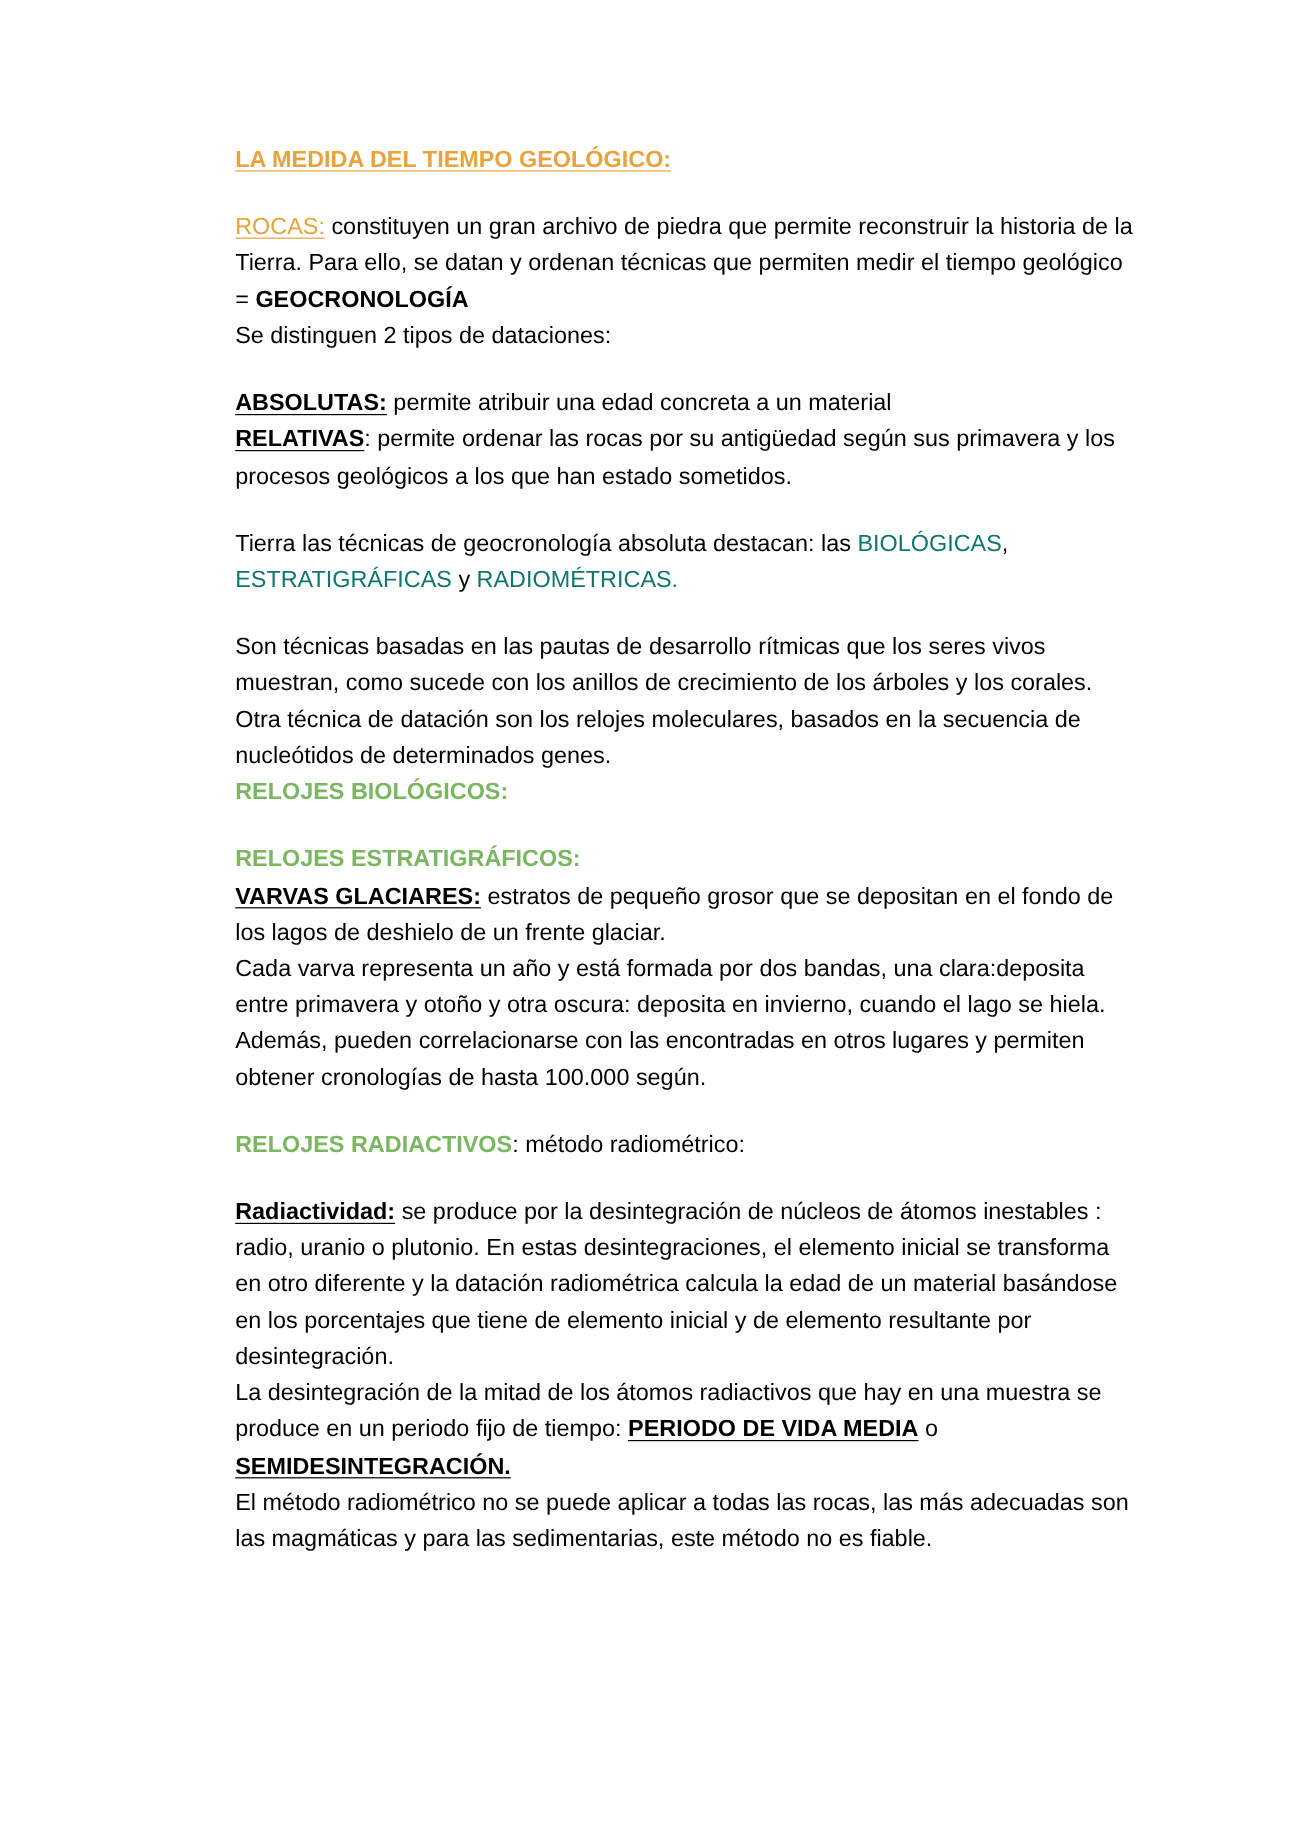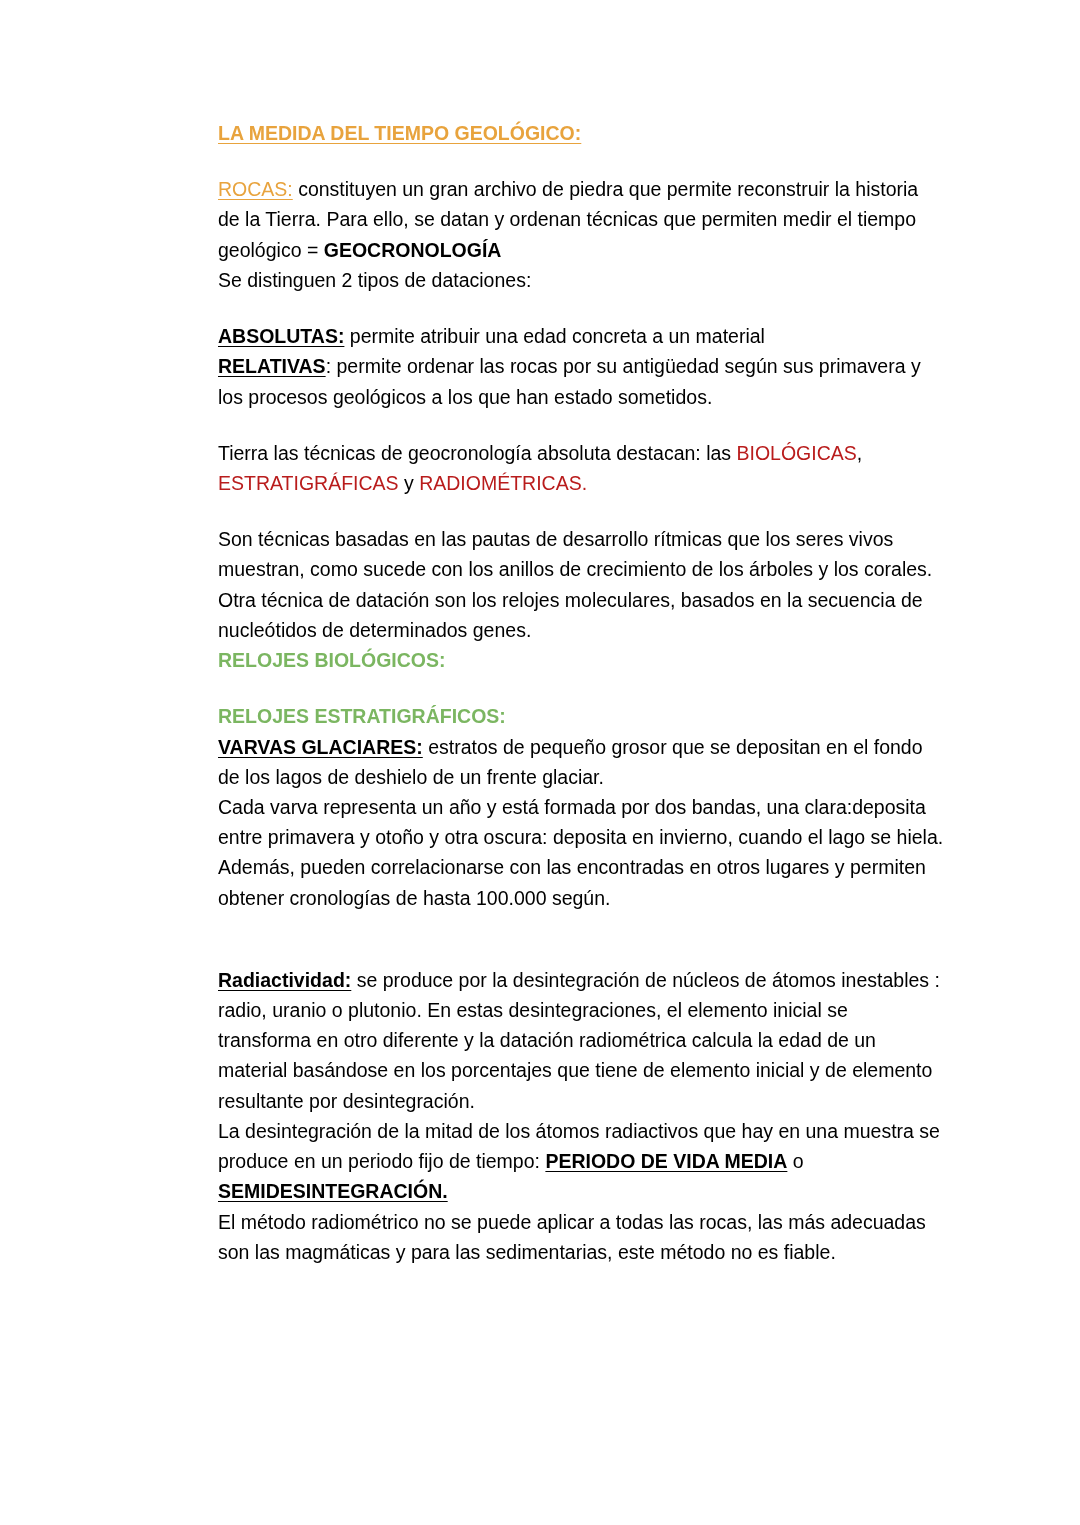--- a/index.html
+++ b/index.html
@@ -19,21 +19,20 @@
     width: 1080px;
     height: 1525px;
     background: #ffffff;
     box-sizing: border-box;
     padding: 118px 135px 0 196px;
   }
   .doc-body {
     font-size: 19.5px;
     line-height: 1.55;
     color: #000000;
-    margin-left: 22px;
   }
   .para {
     margin: 0 0 0 0;
   }
   .spacer-md { height: 26px; }
   .title-line {
     color: #e8a33d;
     font-weight: bold;
     text-decoration: underline;
     text-underline-offset: 3px;
@@ -44,21 +43,21 @@
     font-weight: normal;
     text-decoration: underline;
     text-underline-offset: 3px;
   }
   .bold { font-weight: bold; }
   .bold-underline {
     font-weight: bold;
     text-decoration: underline;
     text-underline-offset: 3px;
   }
-  .green { color: #b91c1c; }
+  .green { color: #0f766e; }
   .green-bold {
     color: #7bb661;
     font-weight: bold;
   }
 </style>
 </head>
 <body>
 
 <div class="page">
   <div class="doc-body">
@@ -107,20 +106,23 @@
     </div>
     <div class="para">
       <span class="bold-underline">VARVAS GLACIARES:</span><span> estratos de pequeño grosor que se depositan en el fondo de los lagos de deshielo de un frente glaciar.</span>
     </div>
     <div class="para">
       <span>Cada varva representa un año y está formada por dos bandas, una clara:deposita entre primavera y otoño y otra oscura: deposita en invierno, cuando el lago se hiela. Además, pueden correlacionarse con las encontradas en otros lugares y permiten obtener cronologías de hasta 100.000 según.</span>
     </div>
 
     <div class="spacer-md"></div>
 
+    <div class="para">
+      <span class="green-bold">RELOJES RADIACTIVOS</span><span>: método radiométrico:</span>
+    </div>
 
     <div class="spacer-md"></div>
 
     <div class="para">
       <span class="bold-underline">Radiactividad:</span><span> se produce por la desintegración de núcleos de átomos inestables : radio, uranio o plutonio. En estas desintegraciones, el elemento inicial se transforma en otro diferente y la datación radiométrica calcula la edad de un material basándose en los porcentajes que tiene de elemento inicial y de elemento resultante por desintegración.</span>
     </div>
     <div class="para">
       <span>La desintegración de la mitad de los átomos radiactivos que hay en una muestra se produce en un periodo fijo de tiempo: </span><span class="bold-underline">PERIODO DE VIDA MEDIA</span><span> o </span><span class="bold-underline">SEMIDESINTEGRACIÓN.</span>
     </div>
     <div class="para">

